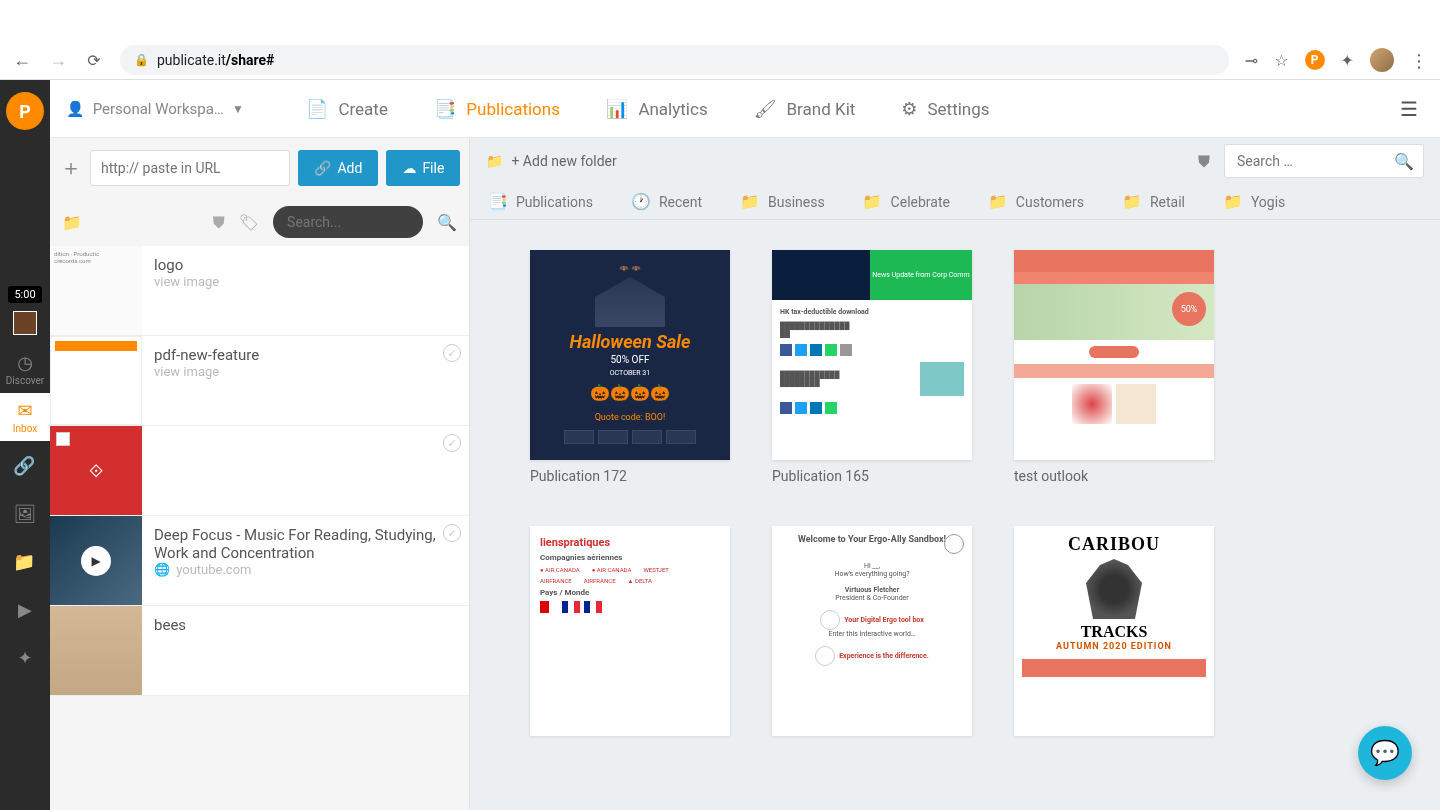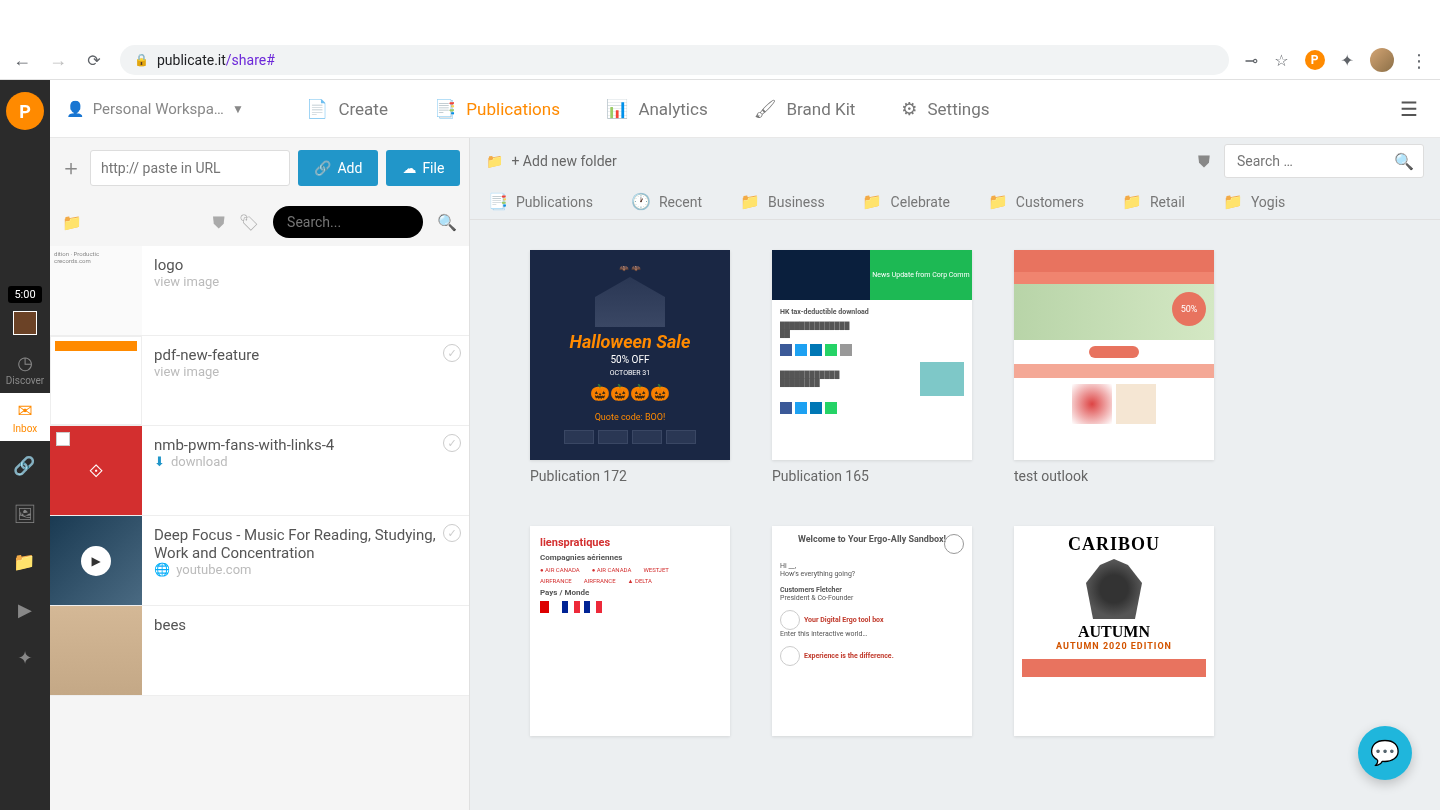--- a/index.html
+++ b/index.html
@@ -8,21 +8,21 @@
 
 .browser-chrome { height: 80px; background: #fff; border-bottom: 1px solid #e0e0e0; }
 .tab-bar { height: 40px; background: #fff; display: flex; align-items: flex-end; padding: 0 8px; }
 .address-bar { height: 40px; display: flex; align-items: center; padding: 0 12px; gap: 16px; }
 .nav-arrow { width: 20px; height: 20px; display: flex; align-items: center; justify-content: center; color: #5f6368; cursor: pointer; font-size: 18px; }
 .nav-arrow.disabled { color: #bdbdbd; }
 .reload { width: 20px; height: 20px; display:flex;align-items:center;justify-content:center;color:#5f6368;font-size:16px;}
 .url-box { flex: 1; height: 30px; background: #f1f3f4; border-radius: 15px; display: flex; align-items: center; padding: 0 14px; gap: 8px; color: #5f6368; font-size: 14px; }
 .lock { font-size: 12px; }
 .url-text { color: #202124; }
-.url-text .muted { color: #6d28d9; }
+.url-text .muted { color: #000000; font-weight: bold; }
 .chrome-icons { display: flex; align-items: center; gap: 16px; color: #5f6368; font-size: 16px; }
 .ext-icon { width: 20px; height: 20px; background:#ff8a00; border-radius:50%;display:flex;align-items:center;justify-content:center;color:#fff;font-weight:bold;font-size:12px;}
 .avatar { width: 24px; height: 24px; border-radius: 50%; background: linear-gradient(135deg,#d4a574,#8b6f47); }
 .kebab { font-size: 18px; }
 
 
 .app { display: flex; height: 730px; }
 .left-rail { width: 50px; background: #2b2b2b; display: flex; flex-direction: column; align-items: center; padding-top: 4px; }
 .logo-circle { width: 38px; height: 38px; background: #ff8a00; border-radius: 50%; display: flex; align-items: center; justify-content: center; color: #fff; font-weight: bold; margin: 8px 0 16px; font-size:18px;}
 .timer-badge { background: #000; color: #fff; font-size: 11px; padding: 2px 6px; border-radius: 3px; margin-top: 140px; }
@@ -46,21 +46,21 @@
 .main { margin-top: 58px; display: flex; flex: 1; height: 672px; }
 
 
 .inbox-panel { width: 420px; background: #f5f5f5; display: flex; flex-direction: column; border-right: 1px solid #e0e0e0; }
 .inbox-header { display: flex; align-items: center; padding: 12px 10px; gap: 8px; }
 .plus-btn { width: 24px; height: 24px; color: #888; font-size: 22px; display:flex;align-items:center;justify-content:center; cursor:pointer;}
 .url-input { flex: 1; height: 36px; border: 1px solid #ddd; border-radius: 3px; padding: 13px 10px; font-size: 14px; color: #999; background:#fff;}
 .btn { height: 36px; padding: 0 16px; border: none; border-radius: 3px; background: #2196c9; color: #fff; font-size: 14px; display:flex;align-items:center;gap:6px;cursor:pointer;}
 .inbox-toolbar { display: flex; align-items: center; padding: 8px 12px; gap: 14px; }
 .tb-icon { color: #aaa; font-size: 16px; cursor:pointer;}
-.inbox-search { flex: 1; height: 32px; border: none; border-radius: 16px; padding: 0 14px; font-size: 14px; color:#999; background:#000000; margin-left:auto; max-width:150px;}
+.inbox-search { flex: 1; height: 32px; border: none; border-radius: 16px; padding: 0 14px; font-size: 14px; color:#999; background:#404040; margin-left:auto; max-width:150px;}
 .search-icon-in { color:#aaa; font-size:16px;}
 
 .inbox-list { flex: 1; overflow-y: auto; }
 .inbox-item { display: flex; border-bottom: 1px solid #eee; background: #fff; position: relative; min-height: 90px; }
 .thumb { width: 92px; min-height: 88px; background: #ddd; flex-shrink: 0; position:relative; overflow:hidden;}
 .thumb.red { background: #d32f2f; }
 .thumb.video { background: linear-gradient(135deg,#1a3a52,#4a6a82); display:flex;align-items:center;justify-content:center;}
 .thumb.video .play{ width:30px;height:30px;background:#fff;border-radius:50%;display:flex;align-items:center;justify-content:center;color:#333;font-size:12px;}
 .thumb .tiny-ck{position:absolute;top:6px;left:6px;width:14px;height:14px;background:#fff;border:1px solid #ccc;}
 .thumb.ui{background:#fff;border:1px solid #eee;}
@@ -120,21 +120,21 @@
 .th-liens{padding:10px;font-size:8px;color:#555;}
 .th-liens .logo{color:#d32f2f;font-size:11px;font-weight:bold;}
 .th-liens .sect{font-weight:bold;margin:4px 0;font-size:8px;}
 .th-liens .row{display:flex;gap:12px;margin:4px 0;font-size:6px;color:#d32f2f;}
 .th-liens .flags{display:flex;gap:4px;margin-top:4px;}
 .th-liens .flags span{width:18px;height:12px;}
 
 .th-ergo{padding:8px;font-size:7px;color:#555;text-align:center;}
 .th-ergo .title{font-weight:bold;font-size:9px;}
 .th-ergo .bulb{position:absolute;top:8px;right:8px;width:20px;height:20px;border:1px solid #999;border-radius:50%;}
-.th-ergo .lines{text-align:left;margin-top:18px;display:flex;flex-direction:column;gap:8px;}
+.th-ergo .lines{text-align:center;margin-top:18px;display:flex;flex-direction:column;gap:8px;}
 .th-ergo .lines .red{color:#c0392b;font-weight:bold;font-size:7px;}
 .th-ergo .ic{width:20px;height:20px;border:1px solid #ccc;border-radius:50%;display:inline-block;margin-right:4px;vertical-align:middle;}
 
 .th-caribou{display:flex;flex-direction:column;align-items:center;padding:8px;text-align:center;}
 .th-caribou .name{font-family:serif;font-weight:900;font-size:18px;letter-spacing:1px;}
 .th-caribou .animal{width:70px;height:60px;background:radial-gradient(circle,#333 30%,#555 60%);margin:4px 0;clip-path:polygon(20% 100%,10% 40%,30% 10%,50% 0,70% 10%,90% 40%,80% 100%);}
 .th-caribou .tracks{font-family:serif;font-weight:900;font-size:16px;}
 .th-caribou .edition{color:#d35400;font-size:9px;font-weight:bold;letter-spacing:1px;}
 .th-caribou .bar{width:100%;height:18px;background:#e8735f;margin-top:8px;}
 
@@ -265,27 +265,20 @@
             <div class="item-title">pdf-new-feature</div>
             <div class="item-sub">view image</div>
           </div>
           <div class="item-check">✓</div>
         </div>
         <div class="inbox-item">
           <div class="thumb red">
               <span class="tiny-ck"></span>
               <span style="position:absolute;top:50%;left:50%;transform:translate(-50%,-50%);color:#fff;font-size:18px;">⟐</span>
             </div>
-          <div class="item-body">
-            <div class="item-title">nmb-pwm-fans-with-links-4</div>
-            <div class="item-sub">
-                <span style="color:#2196c9;">⬇</span>
-                <span>download</span>
-              </div>
-          </div>
           <div class="item-check">✓</div>
         </div>
         <div class="inbox-item">
           <div class="thumb video">
               <div class="play">▶</div>
             </div>
           <div class="item-body">
             <div class="item-title">Deep Focus - Music For Reading, Studying, Work and Concentration</div>
             <div class="item-sub">
                 <span>🌐</span>
@@ -438,32 +431,32 @@
               </div>
           </div>
         </div>
 
         <div class="card">
           <div class="card-thumb th-ergo">
             <div class="title">Welcome to Your Ergo-Ally Sandbox!</div>
             <div class="bulb"></div>
             <div class="lines">
               <div>Hi __,<br>How's everything going?</div>
-              <div><b>Customers Fletcher</b><br>President &amp; Co-Founder</div>
+              <div><b>Virtuous Fletcher</b><br>President &amp; Co-Founder</div>
               <div><span class="ic"></span><span class="red">Your Digital Ergo tool box</span><br>Enter this interactive world…</div>
               <div><span class="ic"></span><span class="red">Experience is the difference.</span></div>
             </div>
           </div>
         </div>
 
         <div class="card">
           <div class="card-thumb th-caribou">
             <div class="name">CARIBOU</div>
             <div class="animal"></div>
-            <div class="tracks">AUTUMN</div>
+            <div class="tracks">TRACKS</div>
             <div class="edition">AUTUMN 2020 EDITION</div>
             <div class="bar"></div>
           </div>
         </div>
       </div>
     </div>
   </div>
 </div>
 
 <div class="chat-fab">

